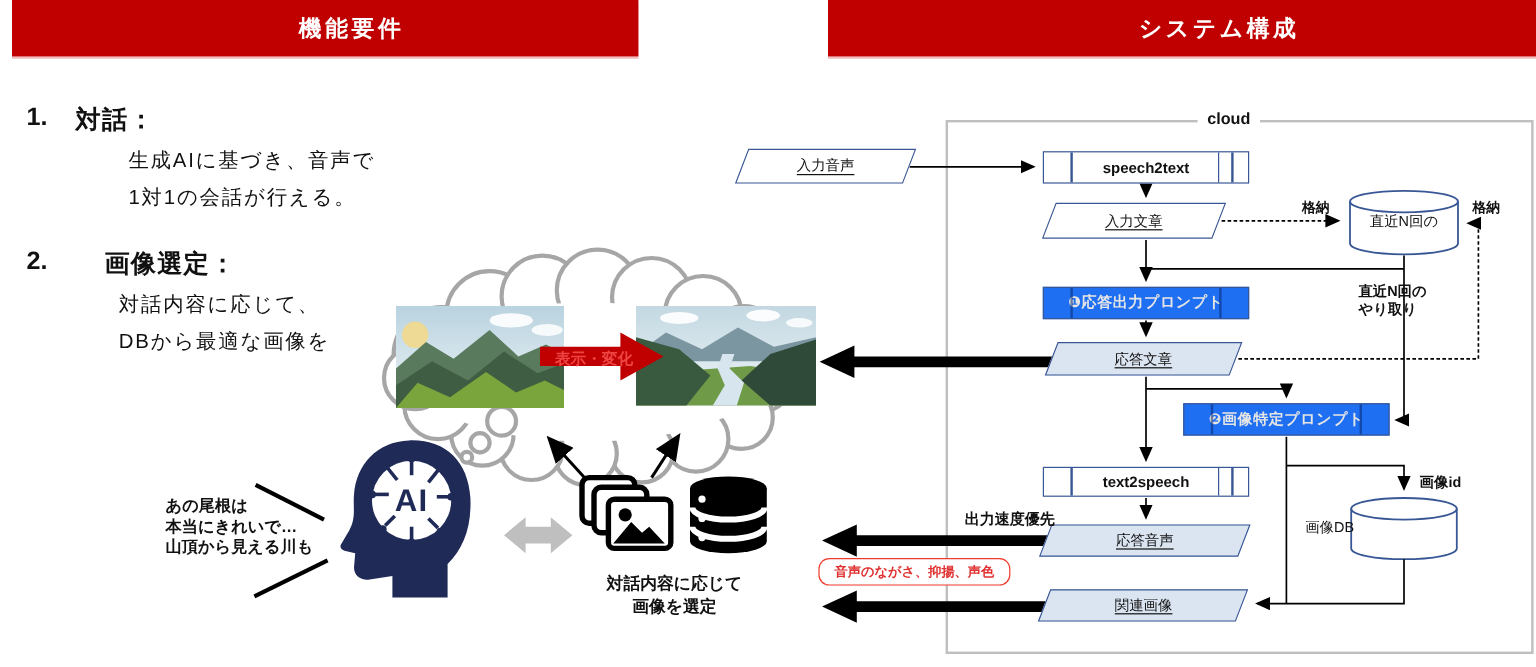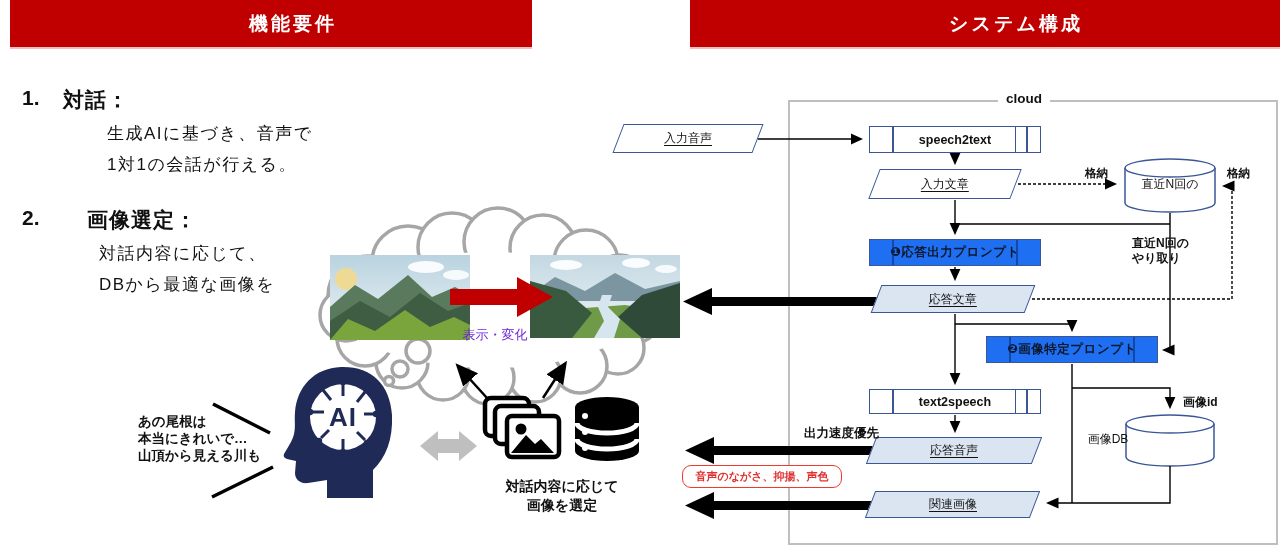--- a/index.html
+++ b/index.html
@@ -12,33 +12,33 @@
   .hdr-right{left:690px;width:652px;}
   .req-num{position:absolute;font-weight:bold;font-size:21px;}
   .req-title{position:absolute;font-weight:bold;font-size:21px;letter-spacing:1px;}
   .req-body{position:absolute;font-size:17px;line-height:31px;letter-spacing:1.5px;}
   .req-body span{display:block;}
   .speech{position:absolute;left:138px;top:413px;font-weight:bold;font-size:13.5px;line-height:17px;}
   .speech span{display:block;}
   .ai-label{position:absolute;left:315px;top:402px;width:56px;text-align:center;font-weight:bold;
             font-size:26px;letter-spacing:1px;color:#1F2A56;}
   .transform-label{position:absolute;left:452px;top:290px;width:86px;text-align:center;
-                   font-weight:normal;font-size:13px;color:#6d28d9;margin-top:36px;}
+                   font-weight:bold;font-size:13px;color:#ef4444;}
   .caption{position:absolute;left:472px;top:477px;width:180px;text-align:center;font-weight:bold;
            font-size:14px;line-height:19px;}
   .caption span{display:block;}
   .cloud-frame{position:absolute;left:788px;top:100px;width:490px;height:445px;
                border:2px solid #BFBFBF;box-sizing:border-box;}
   .cloud-label{position:absolute;left:998px;top:91px;background:#fff;padding:0 8px;
                font-weight:bold;font-size:13.5px;}
   .node{position:absolute;box-sizing:border-box;border:1.5px solid #3A5795;background:#fff;
         display:flex;align-items:center;justify-content:center;font-size:12px;}
   .proc{font-weight:bold;font-size:12.5px;}
   .sep{position:absolute;top:0;bottom:0;width:1.5px;background:#3A5795;}
-  .blue{background:#1E6FF2;color:#0f172a;font-weight:bold;font-size:12.5px;letter-spacing:.5px;}
+  .blue{background:#1E6FF2;color:#e5e5e5;font-weight:bold;font-size:12.5px;letter-spacing:.5px;}
   .blue .sep{background:rgba(10,40,110,.55);}
   .para{transform:skewX(-21deg);}
   .para>span{display:block;transform:skewX(21deg);text-decoration:underline;
              text-underline-offset:3px;}
   .lightblue{background:#DBE5F1;}
   .db-label{position:absolute;font-size:12px;text-align:center;}
   .lbl{position:absolute;font-weight:bold;font-size:11.5px;}
   .lbl2{position:absolute;font-weight:bold;font-size:12px;line-height:15px;}
   .lbl2 span{display:block;}
   .voice-note{position:absolute;left:682px;top:465px;width:158px;height:21px;background:#fff;

